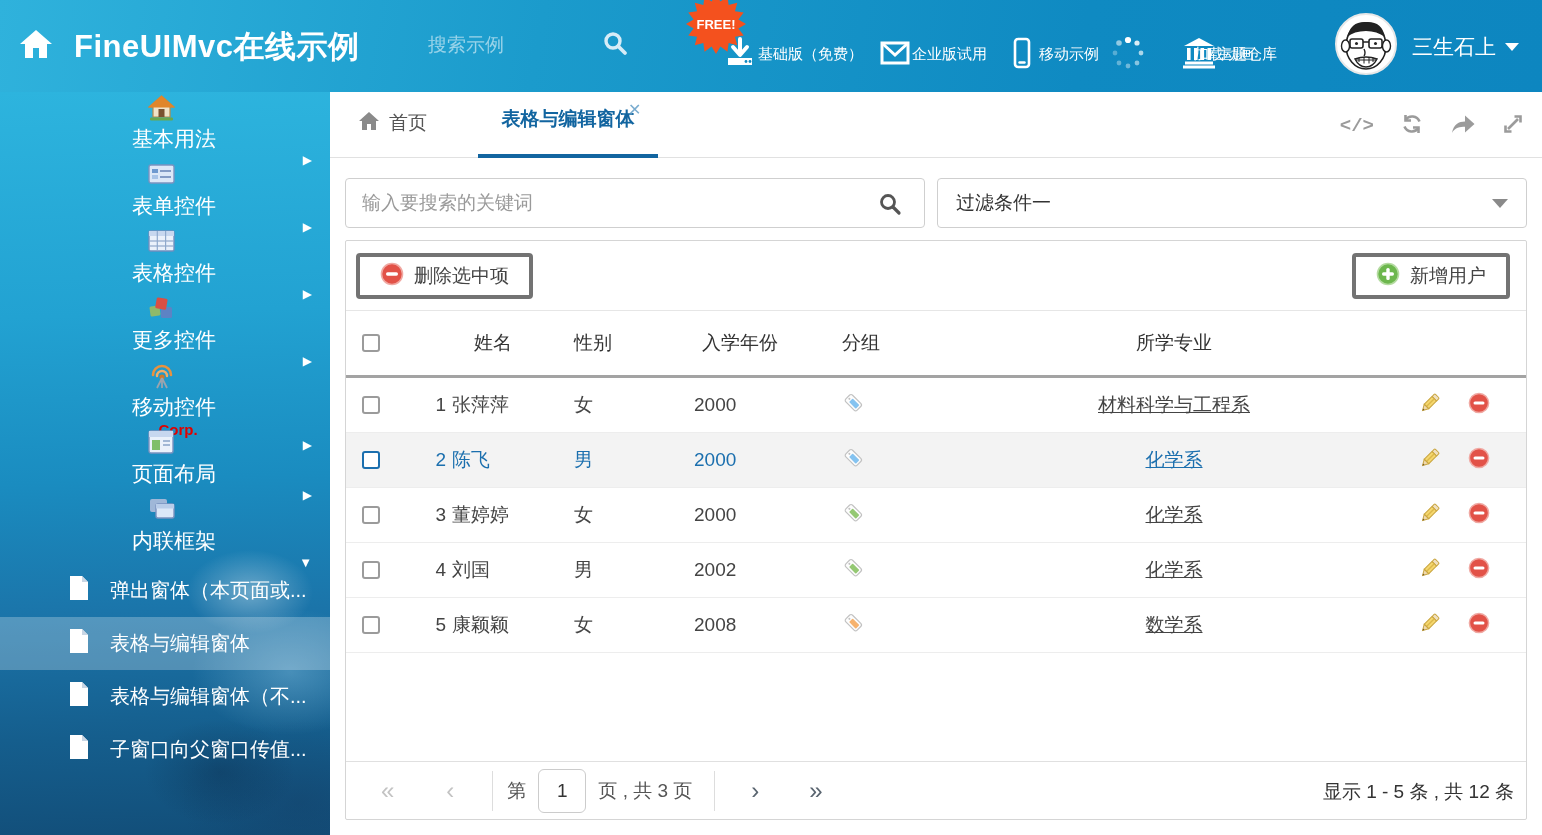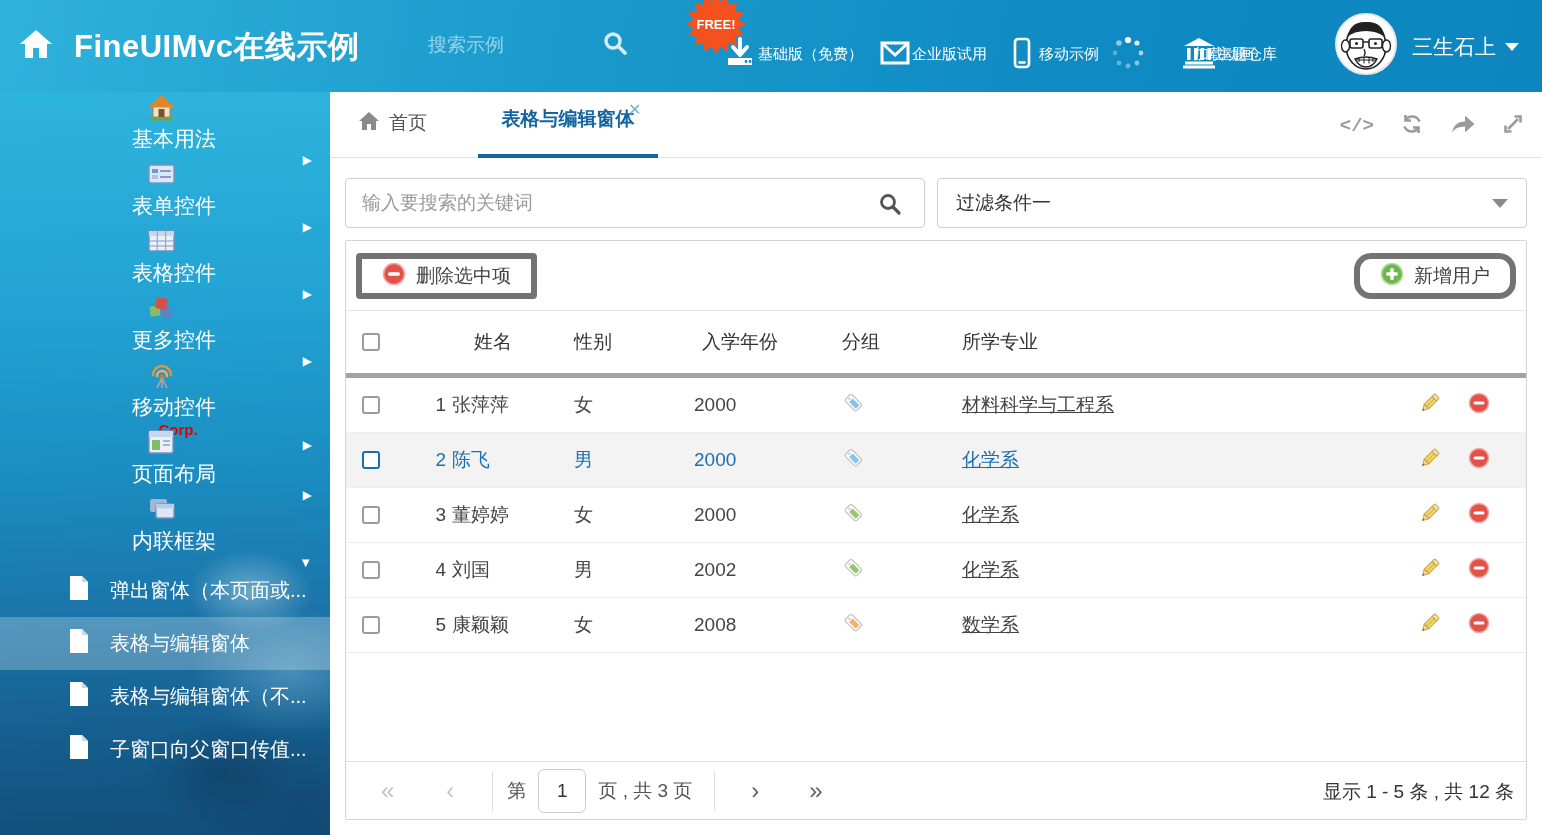--- a/index.html
+++ b/index.html
@@ -69,42 +69,42 @@
   .search-row-ico { position:absolute; left:548px; top:100px; cursor:pointer;}
   .filter-box { position:absolute; left:607px; top:86px; width:590px; height:50px;
     border:1px solid #cfcfcf; border-radius:4px; display:flex; align-items:center; padding:0 18px;
     font-size:19px; color:#333; cursor:pointer;}
   .filter-caret { margin-left:auto; width:0; height:0; border-left:8px solid transparent;
     border-right:8px solid transparent; border-top:9px solid #8a8a8a;}
 
   .panel { position:absolute; left:15px; top:148px; width:1182px; height:580px;
     border:1px solid #d5d5d5; border-radius:2px; display:flex; flex-direction:column;}
   .ptoolbar { height:70px; border-bottom:1px solid #e6e6e6; position:relative;}
-  .btn { position:absolute; top:12px; height:46px; background:#fff; border:6px solid #737373;
+  .btn { position:absolute; top:12px; height:46px; background:#fff; border:4px solid #737373;
     border-radius:4px; display:flex; align-items:center; gap:10px; padding:0 20px; font-size:19px;
     color:#444; cursor:pointer;}
   .btn-del { left:10px; }
-  .btn-add { right:10px;border-radius:17px; }
-
-  .t-head { height:67px; display:flex; align-items:center; border-bottom:5px solid #a3a3a3;
+  .btn-add { right:16px; }
+
+  .t-head { height:67px; display:flex; align-items:center; border-bottom:3px solid #a3a3a3;
     font-size:19px; color:#333;}
   .t-row { height:55px; display:flex; align-items:center; border-bottom:1px solid #ededed;
     font-size:19px; color:#444; cursor:pointer;}
   .t-row.selected { background:#f3f3f3; color:#1b6fae;}
   .t-row.selected .cbx { border-color:#1b6fae; }
   .t-row.selected a { color:#1b6fae; }
   .col-check { flex:0 0 64px; padding-left:16px; display:flex; align-items:center;}
   .col-num { flex:0 0 42px; display:flex; justify-content:flex-end; padding-right:6px;}
   .col-name { flex:0 0 122px; }
   .col-name.hdr { padding-left:22px; }
   .col-gender { flex:0 0 120px; }
   .col-year { flex:0 0 148px; }
   .col-year.hdr { padding-left:8px; }
   .col-group { flex:0 0 120px; }
-  .col-major { flex:1; }
+  .col-major { flex:1;text-align:center; }
   .col-major a { color:inherit; text-decoration:underline; }
   .col-actions { flex:0 0 140px; display:flex; justify-content:flex-end; gap:26px; padding-right:36px; align-items:center;}
   .cbx { width:18px; height:18px; border:2px solid #9b9b9b; border-radius:3px; background:#fff; cursor:pointer;}
 
   .pager { margin-top:auto; height:58px; border-top:1px solid #e0e0e0; position:relative;
     display:flex; align-items:center; font-size:19px; color:#555;}
   .pg { cursor:pointer; font-size:24px; line-height:1;}
   .pg.disabled { color:#c3c3c3; cursor:default;}
   .pg.on { color:#5a6570; }
   .pg-div { width:1px; height:40px; background:#ddd; }

